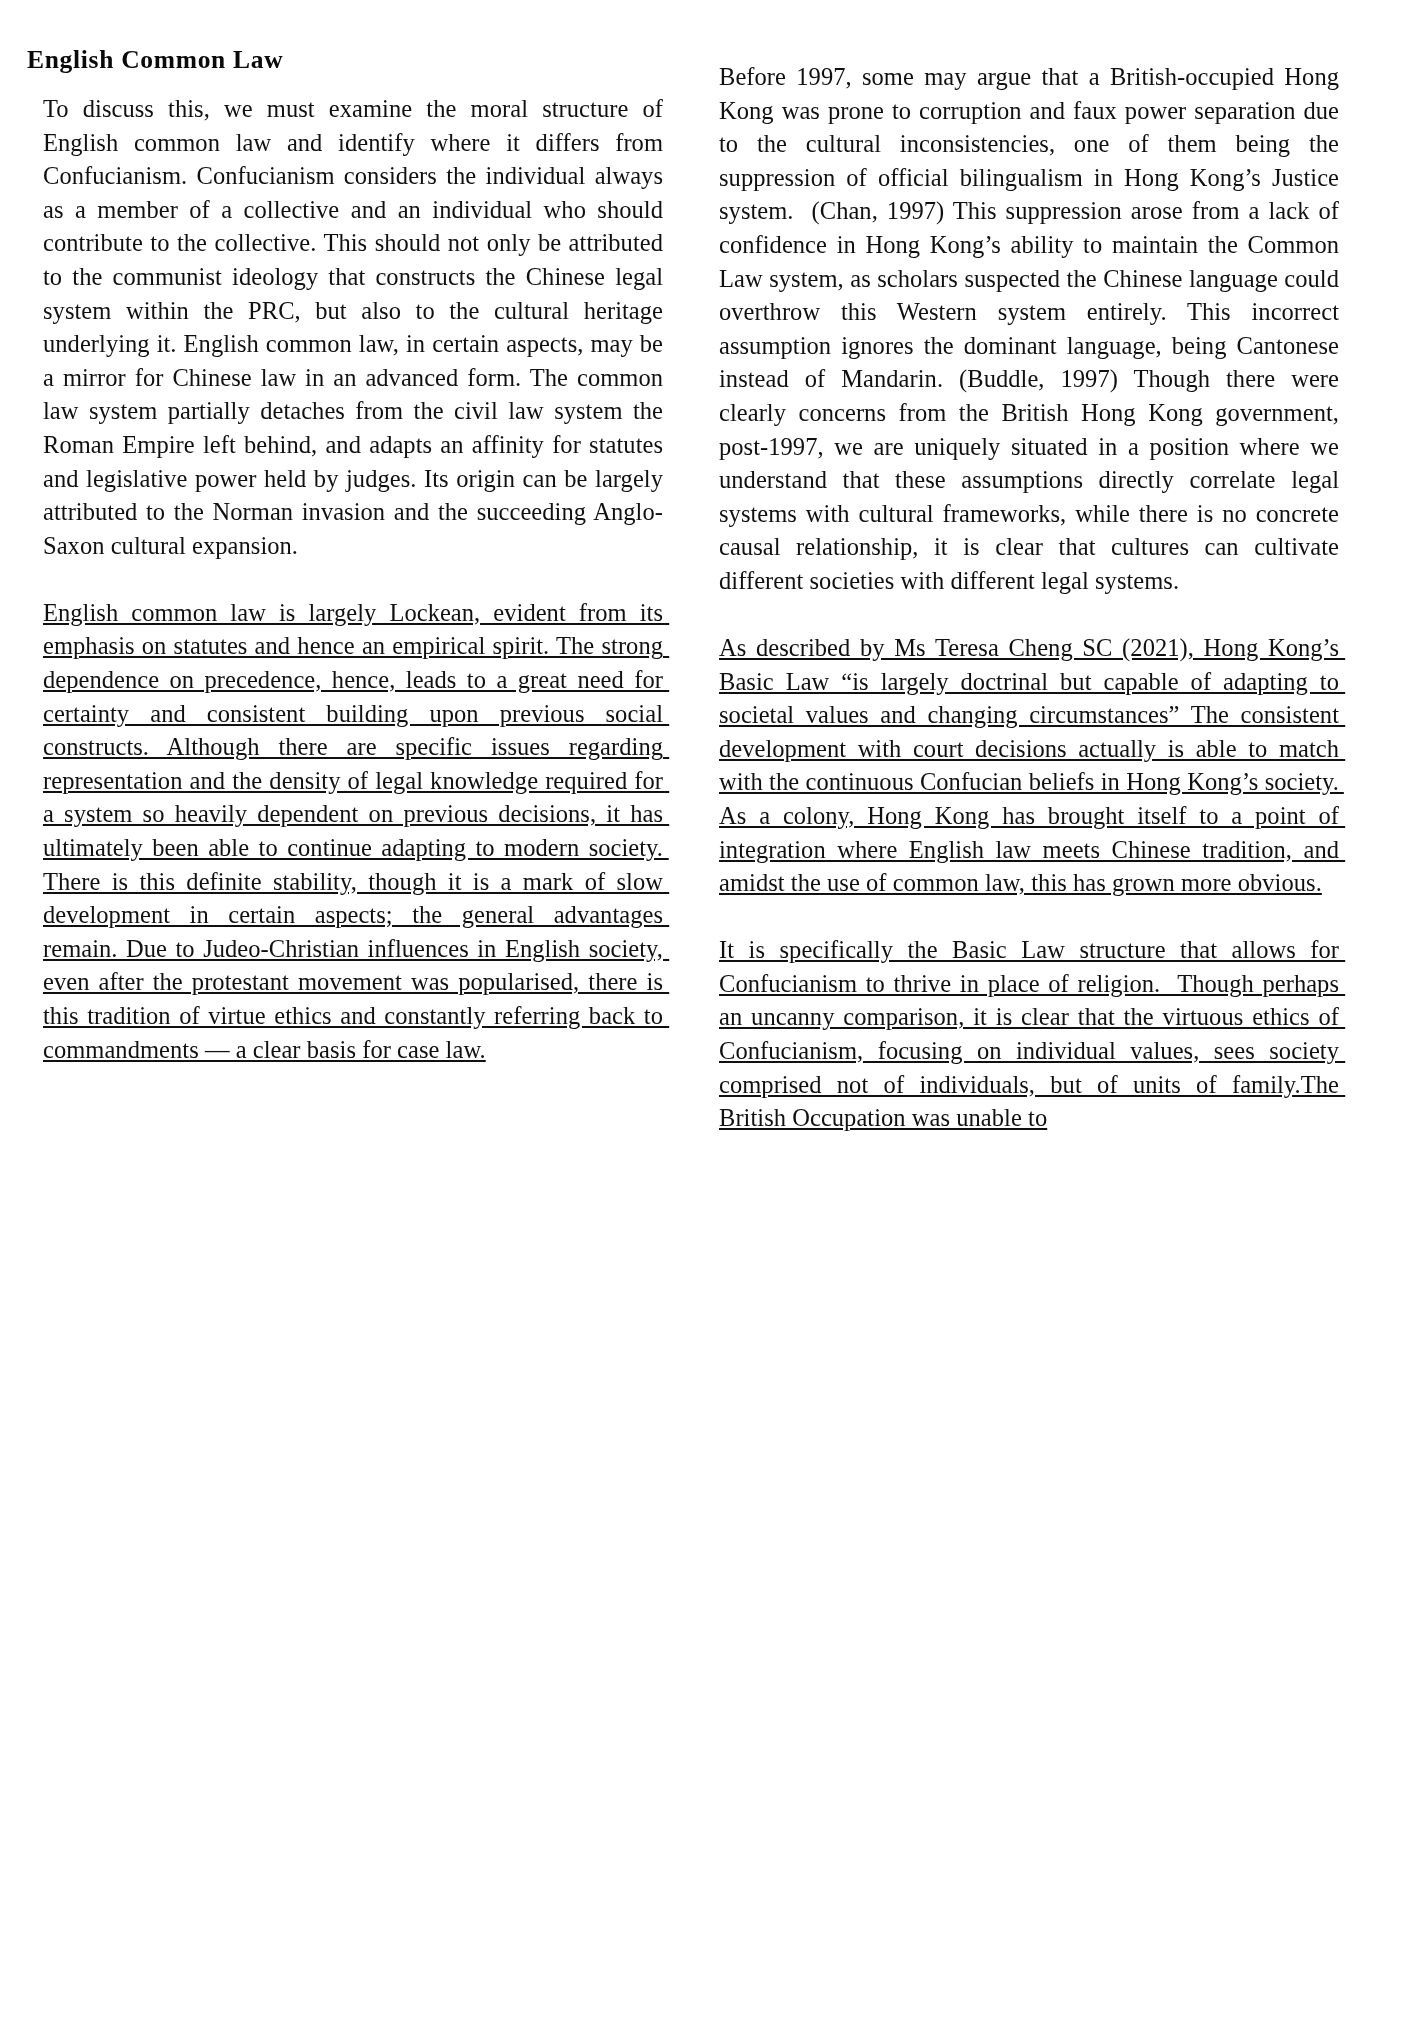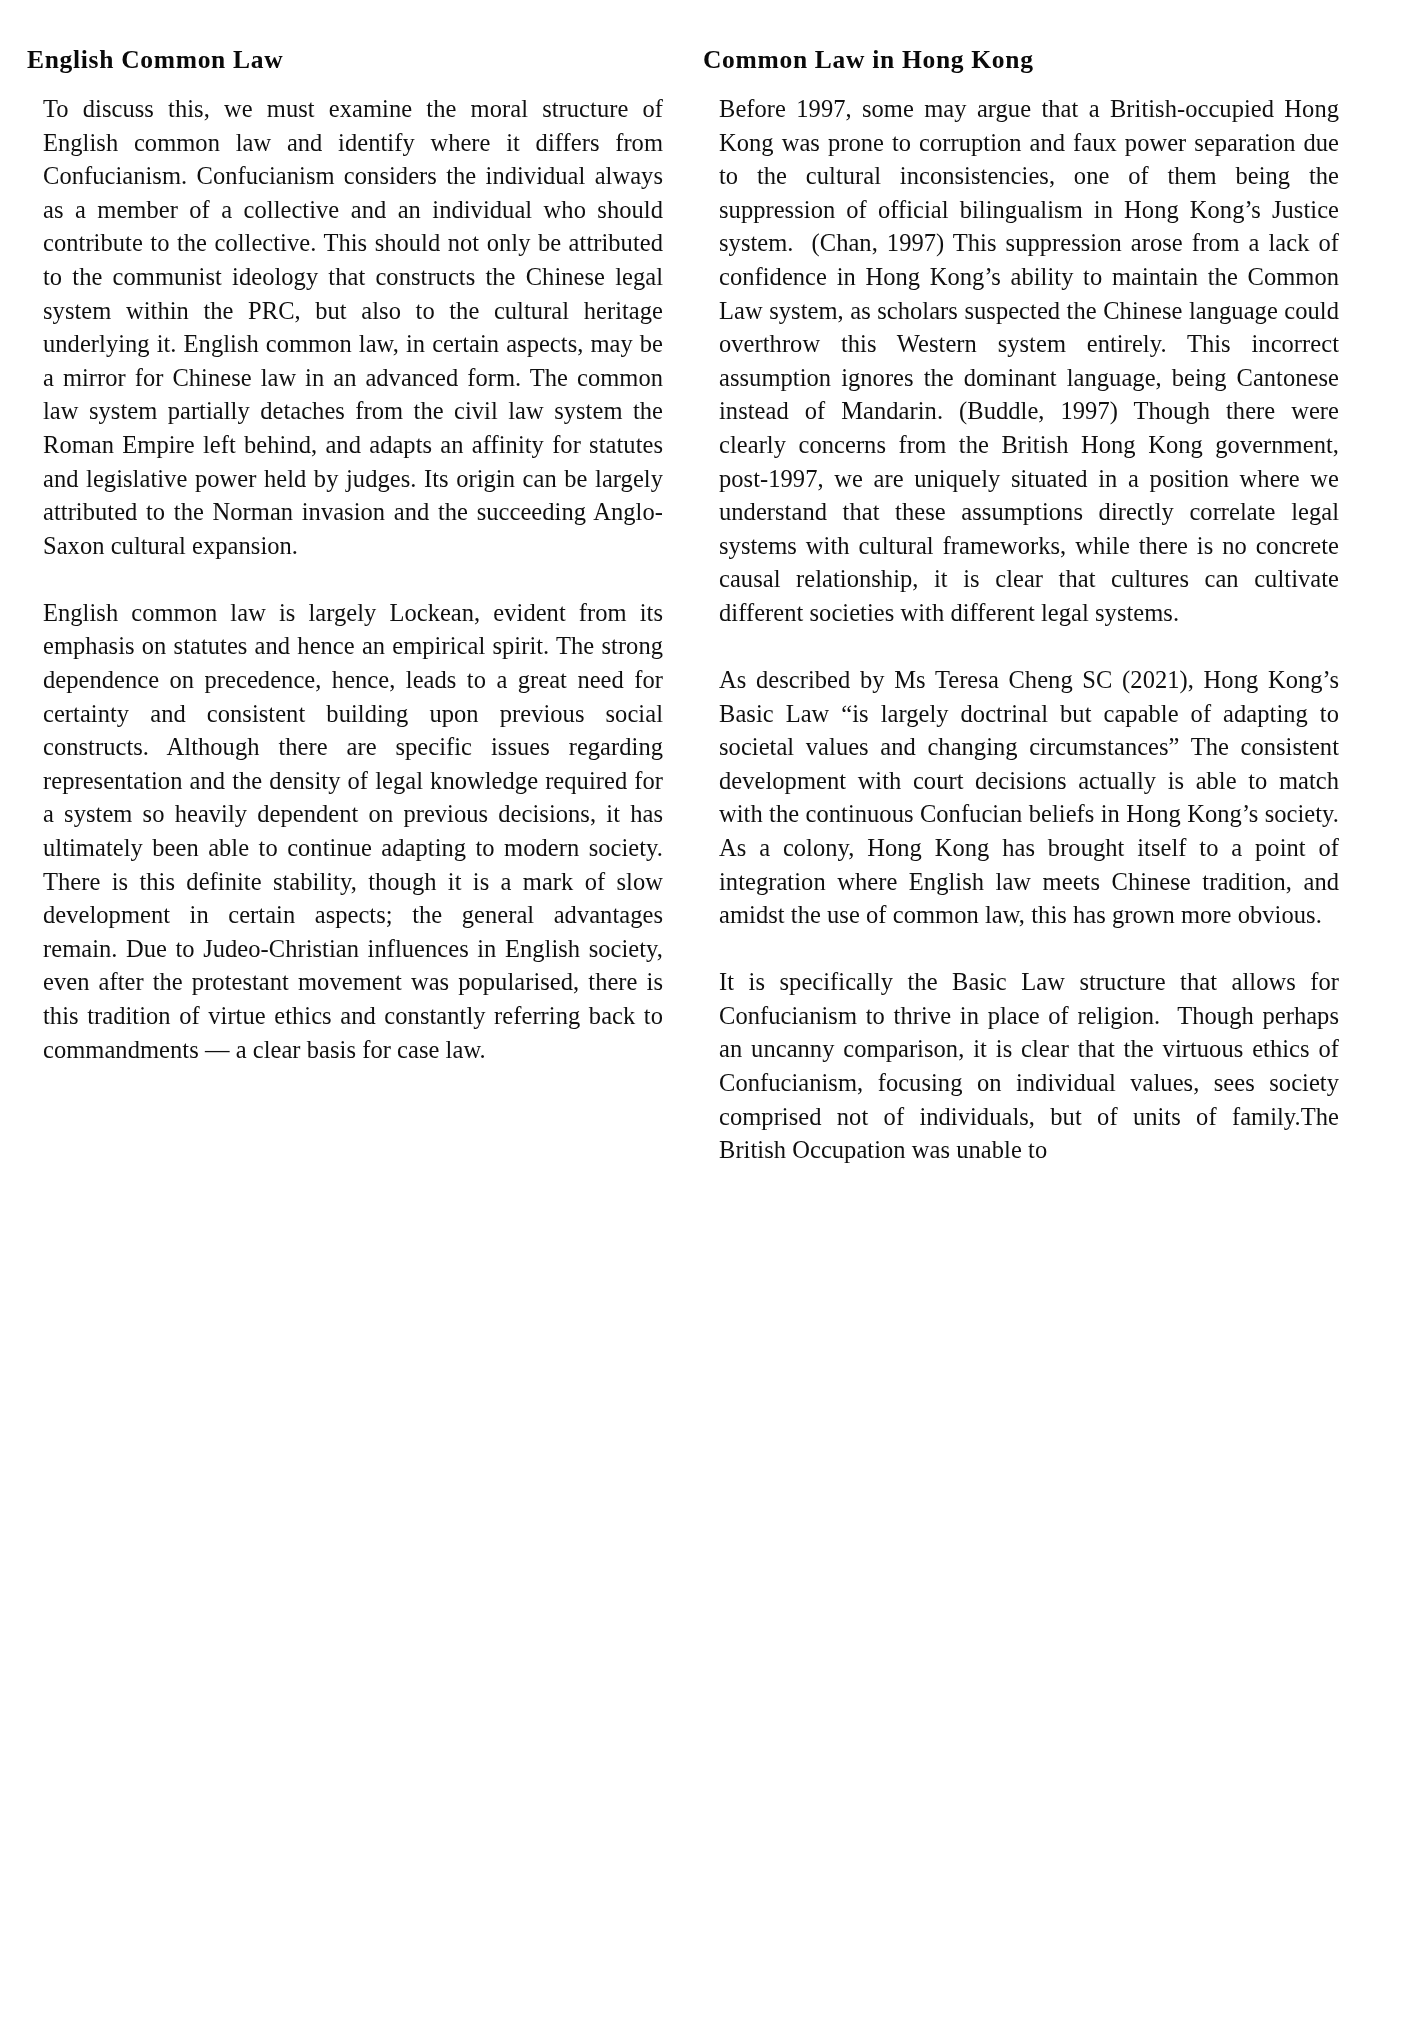--- a/index.html
+++ b/index.html
@@ -50,37 +50,37 @@
     text-justify: inter-word;
     margin: 16px;
     color: #101010;
     letter-spacing: 0.05px;
     white-space: pre-wrap;
     -webkit-hyphens: none;
     hyphens: none;
   }
   .para + .para {
     margin-top: 33.5px;
+    text-decoration: underline;
   }
   
   .para:last-child { text-align-last: left; }
 </style>
 </head>
 <body>
 
 <div class="page">
   <div class="columns">
 
     <div class="column">
       <h2 class="col-heading">English Common Law</h2>
       <p class="para">To discuss this, we must examine the moral structure of English common law and identify where it differs from Confucianism. Confucianism considers the individual always as a member of a collective and an individual who should contribute to the collective. This should not only be attributed to the communist ideology that constructs the Chinese legal system within the PRC, but also to the cultural heritage underlying it. English common law, in certain aspects, may be a mirror for Chinese law in an advanced form. The common law system partially detaches from the civil law system the Roman Empire left behind, and adapts an affinity for statutes and legislative power held by judges. Its origin can be largely attributed to the Norman invasion and the succeeding Anglo-Saxon cultural expansion.</p>
       <p class="para">English common law is largely Lockean, evident from its emphasis on statutes and hence an empirical spirit. The strong dependence on precedence, hence, leads to a great need for certainty and consistent building upon previous social constructs. Although there are specific issues regarding representation and the density of legal knowledge required for a system so heavily dependent on previous decisions, it has ultimately been able to continue adapting to modern society. There is this definite stability, though it is a mark of slow development in certain aspects; the general advantages remain. Due to Judeo-Christian influences in English society, even after the protestant movement was popularised, there is this tradition of virtue ethics and constantly referring back to commandments — a clear basis for case law.</p>
     </div>
 
     <div class="column">
-      <h2 class="col-heading">Common Law in Hong Kong</h2>
       <p class="para">Before 1997, some may argue that a British-occupied Hong Kong was prone to corruption and faux power separation due to the cultural inconsistencies, one of them being the suppression of official bilingualism in Hong Kong’s Justice system.  (Chan, 1997) This suppression arose from a lack of confidence in Hong Kong’s ability to maintain the Common Law system, as scholars suspected the Chinese language could overthrow this Western system entirely. This incorrect assumption ignores the dominant language, being Cantonese instead of Mandarin. (Buddle, 1997) Though there were clearly concerns from the British Hong Kong government, post-1997, we are uniquely situated in a position where we understand that these assumptions directly correlate legal systems with cultural frameworks, while there is no concrete causal relationship, it is clear that cultures can cultivate different societies with different legal systems.</p>
       <p class="para">As described by Ms Teresa Cheng SC (2021), Hong Kong’s Basic Law “is largely doctrinal but capable of adapting to societal values and changing circumstances” The consistent development with court decisions actually is able to match with the continuous Confucian beliefs in Hong Kong’s society. As a colony, Hong Kong has brought itself to a point of integration where English law meets Chinese tradition, and amidst the use of common law, this has grown more obvious.</p>
       <p class="para">It is specifically the Basic Law structure that allows for Confucianism to thrive in place of religion.  Though perhaps an uncanny comparison, it is clear that the virtuous ethics of Confucianism, focusing on individual values, sees society comprised not of individuals, but of units of family.The British Occupation was unable to</p>
     </div>
 
   </div>
 </div>
 
 </body></html>

